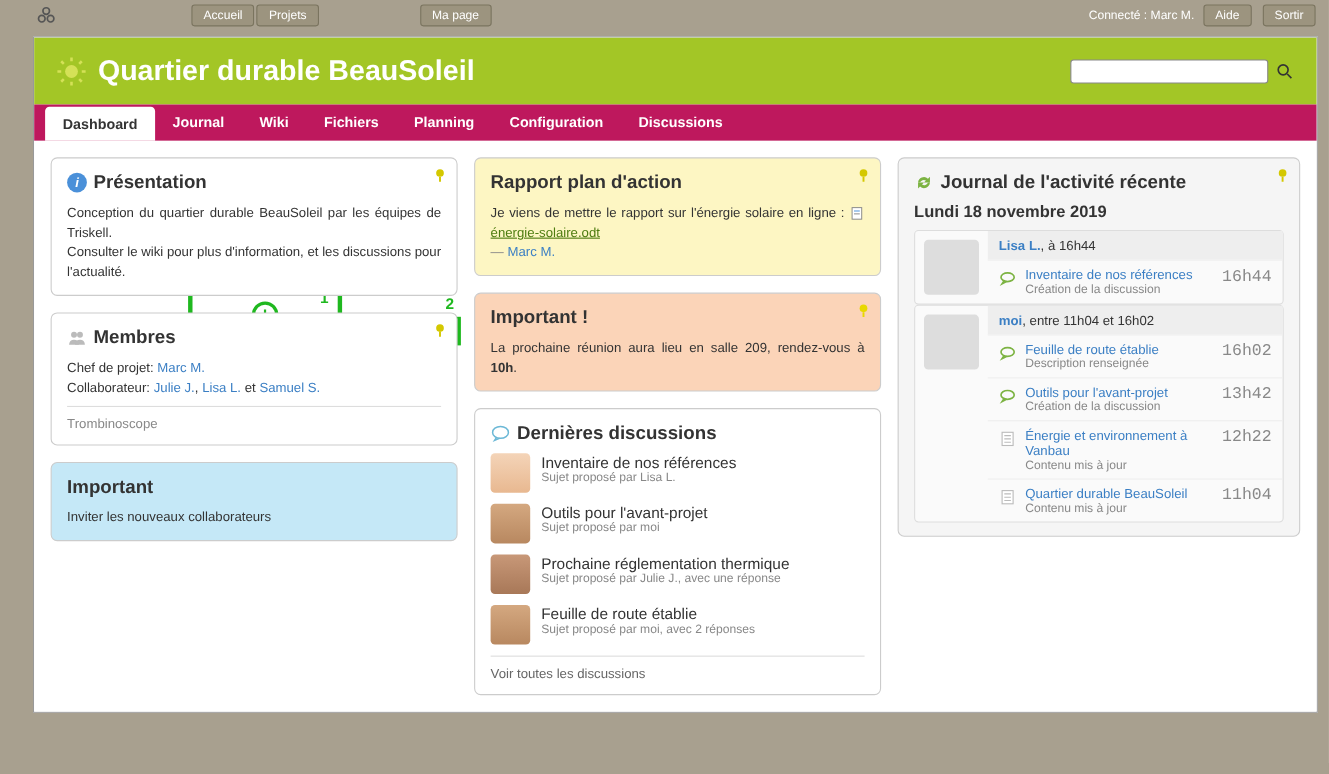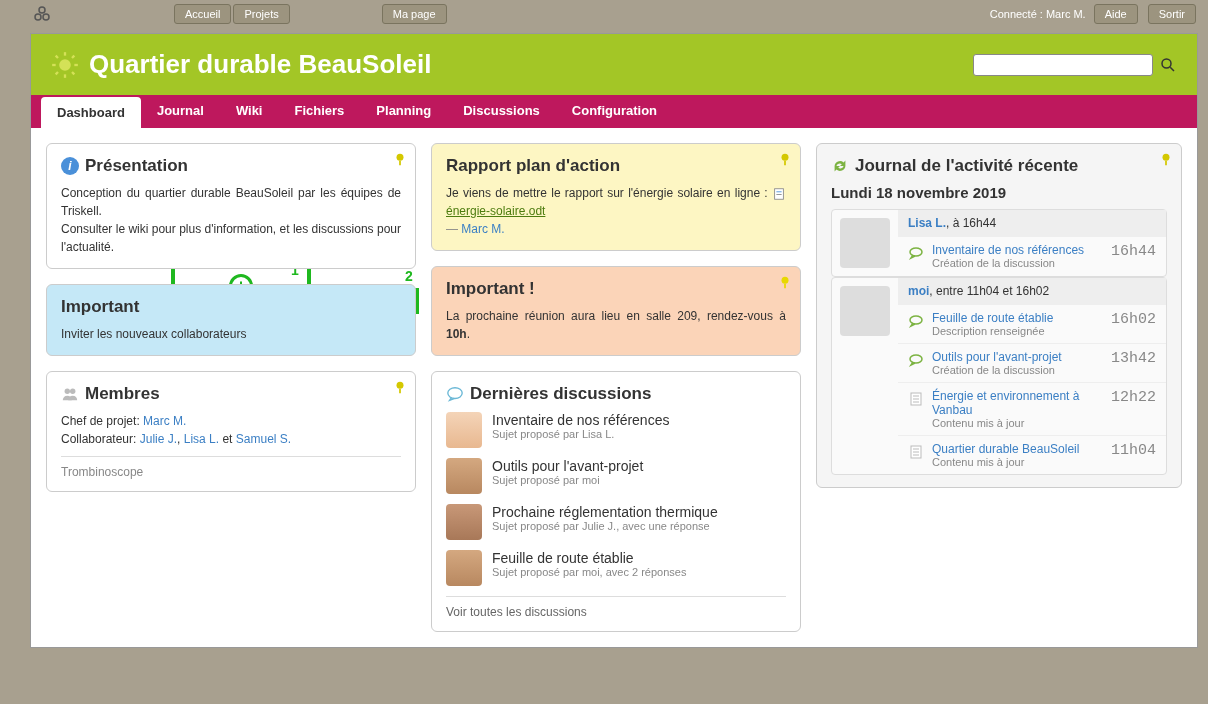--- a/index.html
+++ b/index.html
@@ -108,22 +108,22 @@
           </svg>
       </div>
     </div>
 
     <div class="tabs">
       <div class="tab active">Dashboard</div>
       <div class="tab">Journal</div>
       <div class="tab">Wiki</div>
       <div class="tab">Fichiers</div>
       <div class="tab">Planning</div>
+      <div class="tab">Configuration</div>
       <div class="tab">Discussions</div>
-      <div class="tab">Configuration</div>
     </div>
 
     <div class="content overlay-wrap">
 
       <div class="green-box" style="left:140px; top:130px; width:140px; height:55px; display:flex; align-items:center; justify-content:center;">
         <div class="plus-circle"></div>
       </div>
       <span class="green-label" style="left:260px; top:134px;">1</span>
       <div class="green-box" style="left:362px; top:160px; width:26px; height:26px;"></div>
       <span class="green-label" style="left:374px; top:140px;">2</span>
@@ -133,45 +133,45 @@
           <svg class="pin" viewBox="0 0 16 16">
               <circle cx="8" cy="6" r="4" fill="#d4c800"></circle>
               <line x1="8" y1="10" x2="8" y2="15" stroke="#d4c800" stroke-width="2"></line>
             </svg>
           <h2>
               <span class="info-icon">i</span>
               <span>Présentation</span>
             </h2>
           <p>Conception du quartier durable BeauSoleil par les équipes de Triskell.</p>
           <p>Consulter le wiki pour plus d'information, et les discussions pour l'actualité.</p>
-        </div>
-
-        <div class="card blue">
-          <h2>Important</h2>
-          <p>Inviter les nouveaux collaborateurs</p>
         </div>
 
         <div class="card">
           <svg class="pin" viewBox="0 0 16 16">
               <circle cx="8" cy="6" r="4" fill="#d4c800"></circle>
               <line x1="8" y1="10" x2="8" y2="15" stroke="#d4c800" stroke-width="2"></line>
             </svg>
           <h2>
               <svg class="members-icon" viewBox="0 0 20 20">
                 <circle cx="7" cy="7" r="3" fill="#bbb"></circle>
                 <circle cx="13" cy="7" r="3" fill="#bbb"></circle>
                 <path d="M2 17c0-3 2-5 5-5s5 2 5 5" fill="#bbb"></path>
                 <path d="M8 17c0-3 2-5 5-5s5 2 5 5" fill="#bbb"></path>
               </svg>
               <span>Membres</span>
             </h2>
           <p style="text-align:left"><span>Chef de projet: </span><span class="link">Marc M.</span></p>
           <p style="text-align:left"><span>Collaborateur: </span><span class="link">Julie J.</span>, <span class="link">Lisa L.</span><span> et </span><span class="link">Samuel S.</span></p>
           <hr class="sep">
           <span class="link" style="color:#888">Trombinoscope</span>
+        </div>
+
+        <div class="card blue">
+          <h2>Important</h2>
+          <p>Inviter les nouveaux collaborateurs</p>
         </div>
       </div>
 
       <div class="col col2">
         <div class="card yellow">
           <svg class="pin" viewBox="0 0 16 16">
               <circle cx="8" cy="6" r="4" fill="#d4c800"></circle>
               <line x1="8" y1="10" x2="8" y2="15" stroke="#d4c800" stroke-width="2"></line>
             </svg>
           <h2>Rapport plan d'action</h2>

